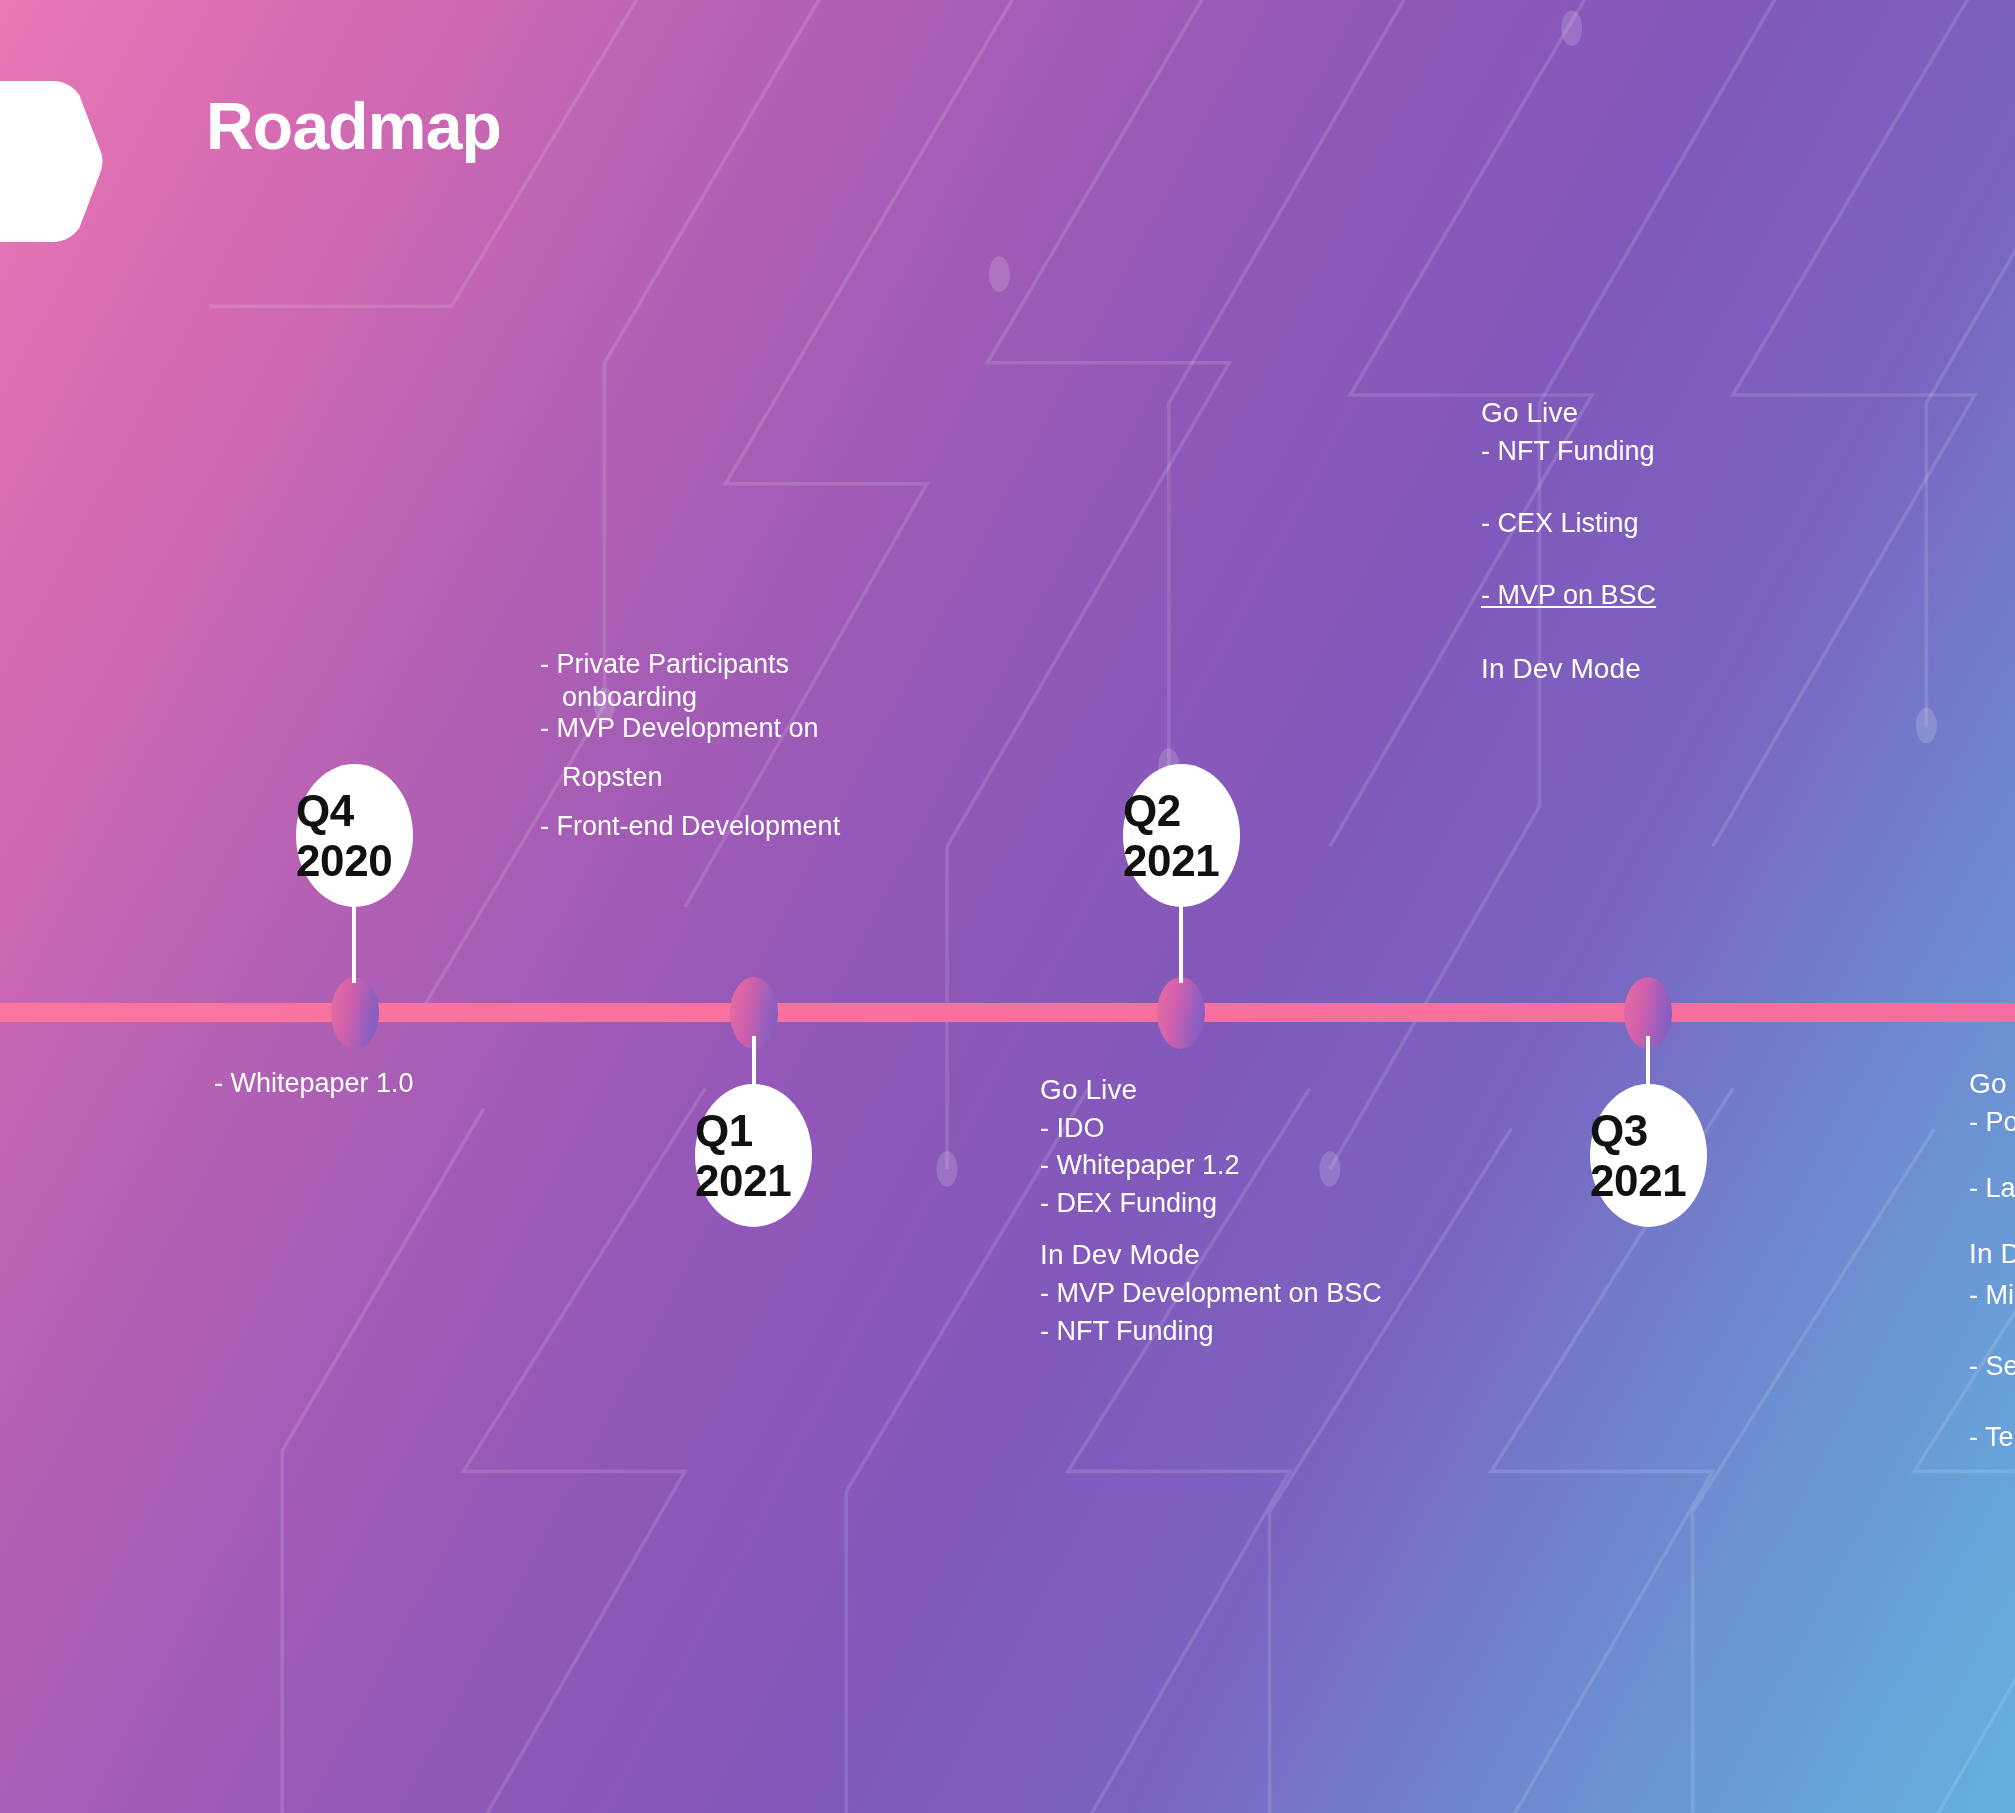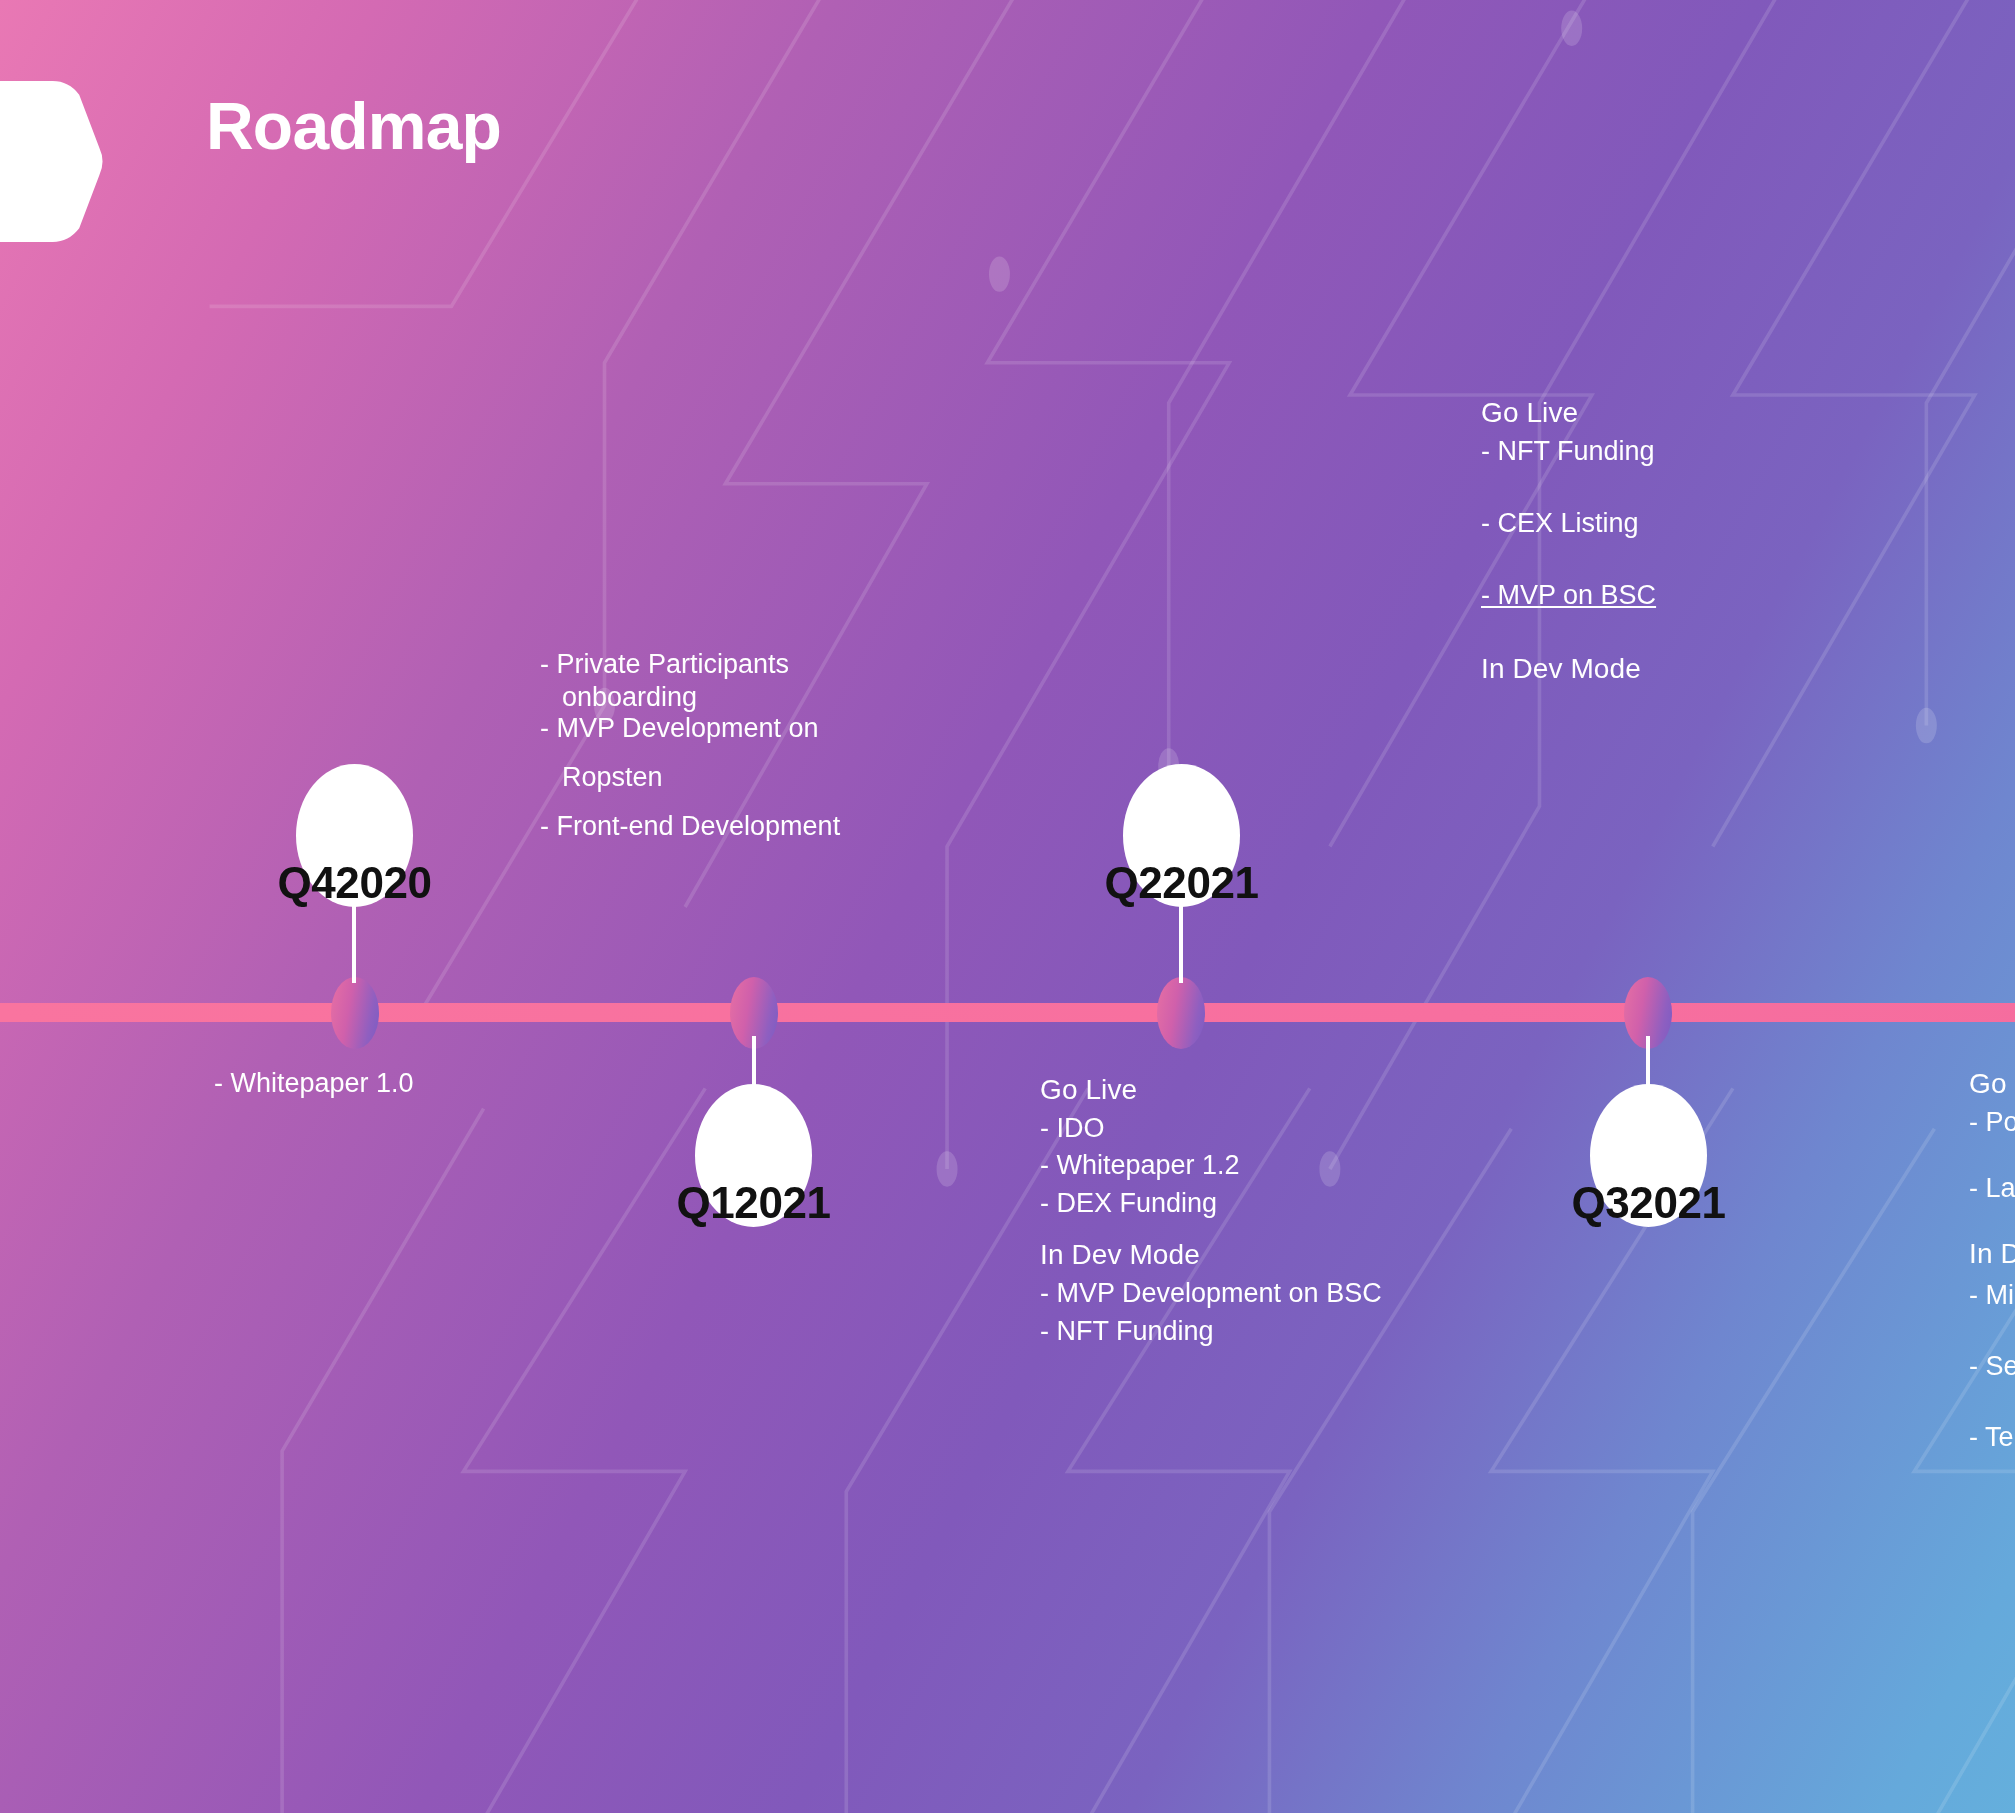--- a/index.html
+++ b/index.html
@@ -41,22 +41,22 @@
     position:absolute; left:0; top:1003px; width:3224px; height:18.5px;
     background:linear-gradient(90deg,#f9749f 0%,#f76f9f 45%,#f2699d 100%);
   }
   .dot {
     position:absolute; width:48px; height:72px; border-radius:50%;
     background:linear-gradient(100deg,#e76fa3 0%,#d060ab 38%,#8f5fc0 78%,#7a5cc4 100%);
   }
   .stem { position:absolute; width:4.4px; background:#ffffff; }
   .bubble {
     position:absolute; width:117px; height:143px; border-radius:50%;
-    background:#ffffff; display:flex; flex-direction:row;
-    align-items:flex-end; justify-content:center;
+    background:#ffffff; display:flex; flex-direction:column;
+    align-items:flex-start; justify-content:center;
     color:#111111; font-weight:700; font-size:44px; line-height:1.12;
     letter-spacing:-0.4px;
   }
   .bubble span { display:block; }
 
   
   .block { position:absolute; color:#ffffff; }
   .block h3 {
     font-size:28px; font-weight:400; letter-spacing:0.1px;
     margin-bottom:8.9px; white-space:nowrap;

